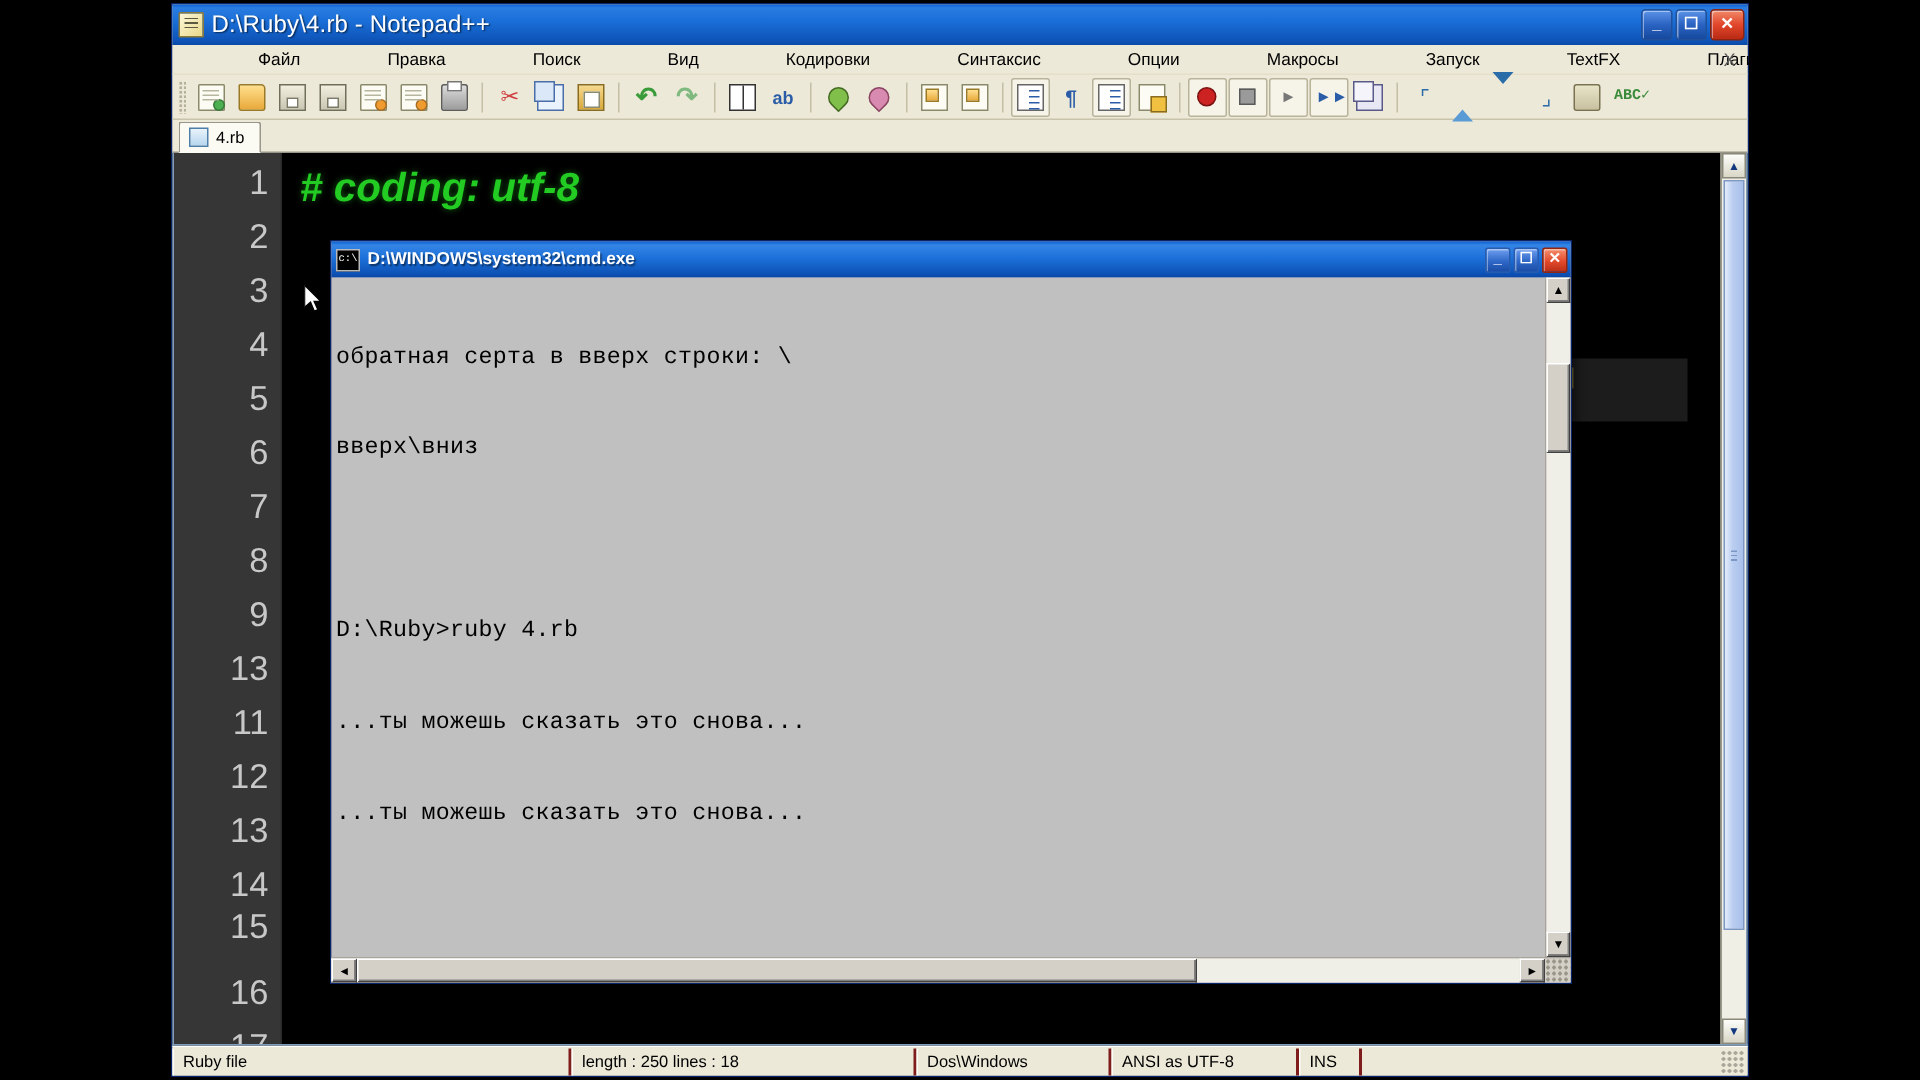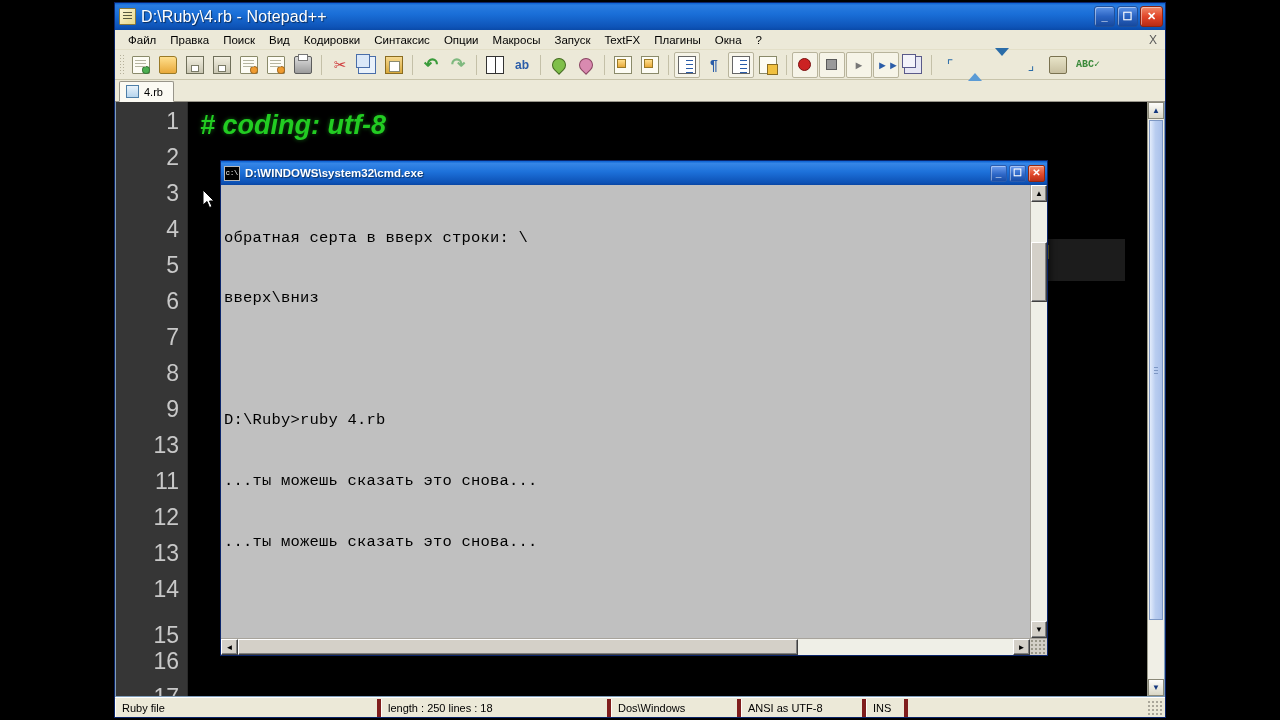--- a/index.html
+++ b/index.html
@@ -55,21 +55,21 @@
     border-color: #8e2410; width: 23px;
   }
 
   
   .npp-menubar {
     height: 20px; background: #ece9d8; display: flex; align-items: center;
     padding-left: 6px; position: relative; flex: 0 0 auto;
     border-bottom: 1px solid #e3dfc8;
   }
   .menu-item {
-    font-size: 11.5px; color: #000; padding: 2px 7px; white-space: nowrap;
+    font-size: 11.5px; color: #000; padding: 2px 7px; white-space: nowrap; margin-left: 44px;
   }
   .menu-x { position: absolute; right: 8px; font-size: 12px; color: #5a5a5a; }
 
   
   .npp-toolbar {
     height: 30px; background: #ece9d8;
     border-bottom: 1px solid #c8c4ab;
     display: flex; align-items: center; padding-left: 4px; gap: 1px;
     flex: 0 0 auto;
   }
@@ -199,21 +199,21 @@
     background: repeating-linear-gradient(180deg,#7d97c4 0 1px,transparent 1px 3px);
   }
 
   
   .npp-status {
     height: 20px; background: #ece9d8; display: flex; align-items: center;
     font-size: 11px; color: #000; flex: 0 0 auto; border-top: 1px solid #fff;
   }
   .st-cell {
     height: 18px; display: flex; align-items: center; padding: 0 6px;
-    border-right: 4px solid #7f1d1d; border-left: 1px solid #fdfdf8;
+    border-right: 2px solid #7f1d1d; border-left: 1px solid #fdfdf8;
     white-space: nowrap; overflow: hidden;
   }
   .st-grip { width: 16px; height: 16px; margin-left: auto; margin-right: 2px;
     background-image: radial-gradient(circle,#9a978a 40%,transparent 42%);
     background-size: 4px 4px; background-position: right bottom;
     background-repeat: repeat; opacity:.8; }
 
   
   .cmd-window {
     position: absolute; left: 220px; top: 160px; width: 828px; height: 496px;
@@ -475,21 +475,21 @@
         <span class="gutter-num" style="top:152px">5</span>
         <span class="gutter-num" style="top:188px">6</span>
         <span class="gutter-num" style="top:224px">7</span>
         <span class="gutter-num" style="top:260px">8</span>
         <span class="gutter-num" style="top:296px">9</span>
         <span class="gutter-num" style="top:332px">13</span>
         <span class="gutter-num" style="top:368px">11</span>
         <span class="gutter-num" style="top:404px">12</span>
         <span class="gutter-num" style="top:440px">13</span>
         <span class="gutter-num" style="top:476px">14</span>
-        <span class="gutter-num" style="top:522px">15</span>
+        <span class="gutter-num" style="top:504px">15</span>
         <span class="gutter-num" style="top:548px">16</span>
         <span class="gutter-num" style="top:584px">17</span>
       </div>
 
       <div class="code-area">
         <div class="code-line1"># coding: utf-8</div>
         <div class="code-frag">
           <i style="left:10px;top:6px;width:4px;height:14px"></i>
           <i style="left:30px;top:6px;width:4px;height:14px"></i>
           <i style="left:18px;top:26px;width:5px;height:5px"></i>

